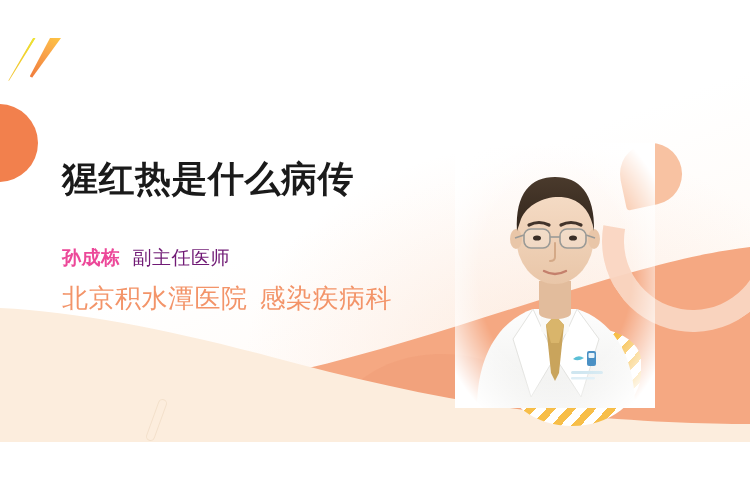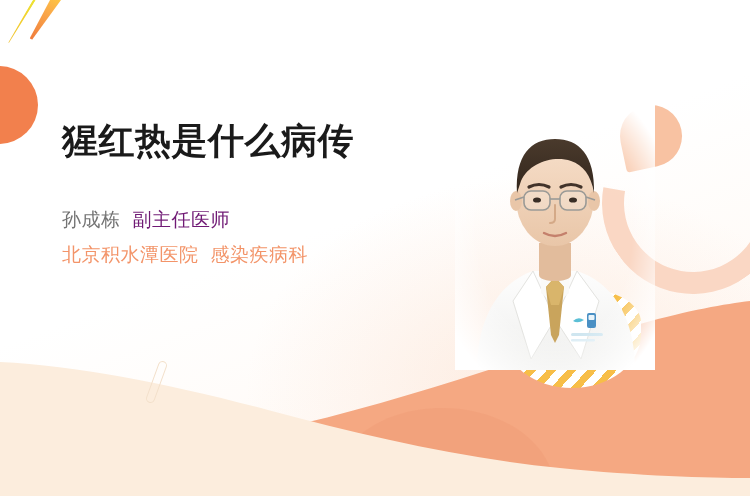--- a/index.html
+++ b/index.html
@@ -5,23 +5,24 @@
 <style>
   * { margin:0; padding:0; box-sizing:border-box; }
   html, body {
     width:750px; height:500px;
     font-family:"Liberation Sans", "DejaVu Sans", sans-serif;
     overflow:hidden; background:#ffffff;
   }
 
   .card {
     position:relative;
-    width:750px; height:496px;
+    width:750px; height:404px;
     background:#ffffff;
     overflow:hidden;
+    margin-top:38px;
   }
 
   
   .bg-wash {
     position:absolute; inset:0;
     background:
       radial-gradient(ellipse 420px 300px at 72% 78%, rgba(248,200,170,0.30) 0%, rgba(255,255,255,0) 70%),
       linear-gradient(160deg, #ffffff 0%, #ffffff 45%, #fffaf6 75%, #fdf3ec 100%);
   }
 
@@ -143,31 +144,31 @@
   }
   .credentials {
     margin-top:40px;
   }
   .cred-line-1 {
     font-size:19px;
     line-height:1.55;
     white-space:nowrap;
   }
   .doc-name {
-    font-weight:normal;
-    color:#737373;
+    font-weight:bold;
+    color:#ec4899;
     letter-spacing:0.5px;
   }
   .doc-rank {
     color:#701a75;
     margin-left:12px;
     letter-spacing:0.5px;
   }
   .cred-line-2 {
-    font-size:19px;
+    font-size:26px;
     line-height:1.55;
     color:#F39469;
     letter-spacing:0.5px;
     margin-top:6px;
     white-space:nowrap;
   }
   .hosp-dept { margin-left:12px; }
 </style>
 </head>
 <body>

